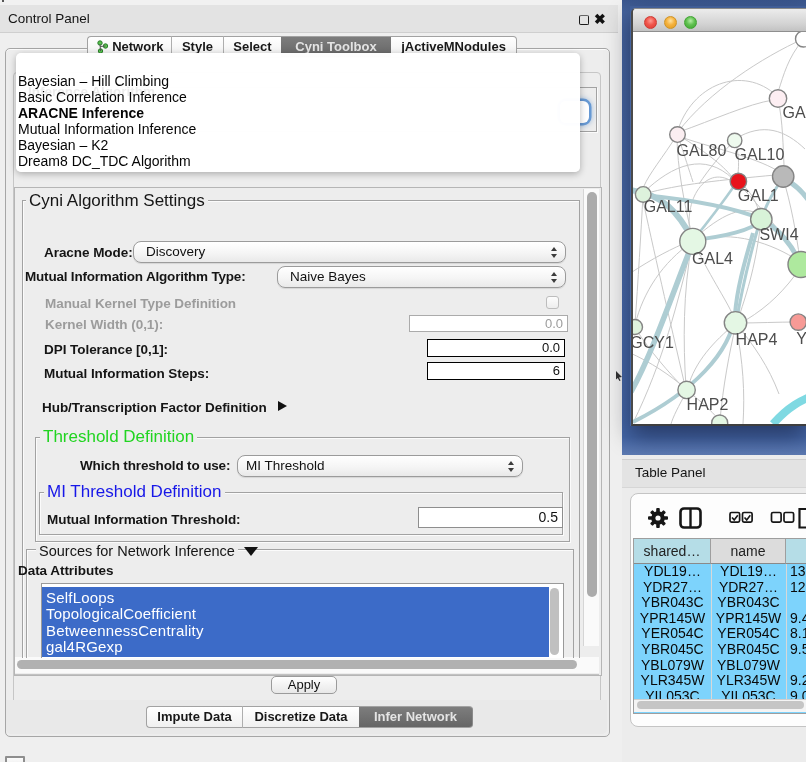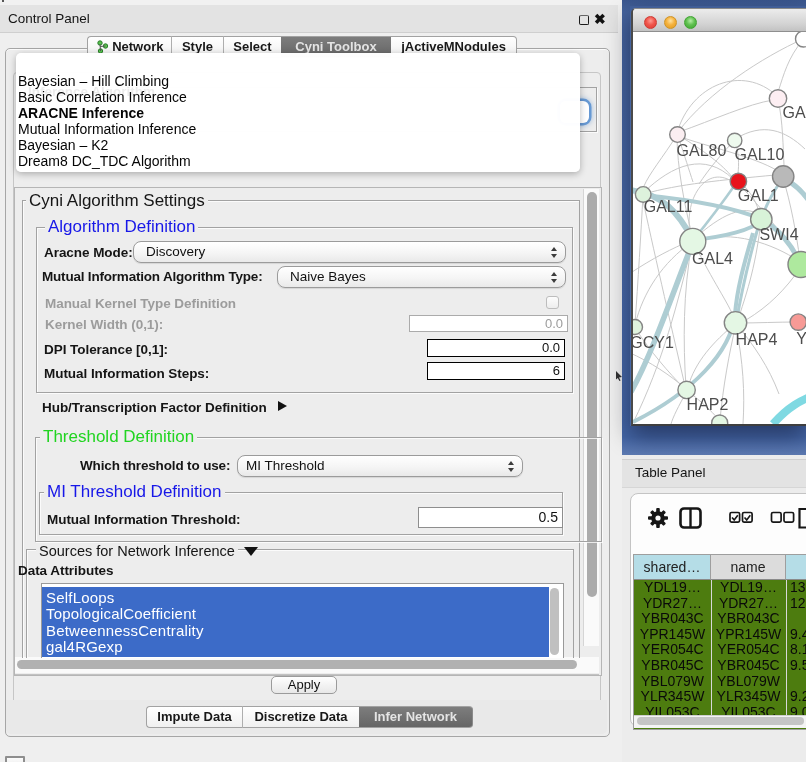--- a/index.html
+++ b/index.html
@@ -54,46 +54,43 @@
 
   <div class="abs" style="left:583px;top:189px;width:15px;height:457px;background:#fafafa;border-left:1px solid #d5d5d5;"></div>
   <div class="abs" style="left:587px;top:192px;width:10px;height:405px;background:#ababab;border-radius:5px;"></div>
 
   <div class="abs" style="left:15px;top:657px;width:584px;height:16px;background:#fafafa;"></div>
   <div class="abs" style="left:17px;top:659.5px;width:560px;height:9px;background:#b1b1b1;border-radius:4.5px;"></div>
 
   <div class="abs" style="left:22px;top:200px;width:556px;height:457px;border:1px solid #a2a2a2;border-bottom:none;box-shadow:inset 1px 1px 0 rgba(255,255,255,.75);"></div>
   <div class="abs gt f13" style="left:26px;top:192.5px;">Cyni Algorithm Settings</div>
 
-  <div class="grp" style="left:36px;top:227px;width:535px;height:164px;">
-    <div class="gt" style="left:8px;color:#1717e8;">Algorithm Definition</div>
-  </div>
   <div class="abs f13 b" style="left:44px;top:245px;">Aracne Mode:</div>
   <div class="combo" style="left:133px;top:241px;width:419px;">Discovery<span class="arr" style="top:0;">
         <span class="up"></span>
         <span class="dn"></span>
       </span></div>
-  <div class="abs f13 b" style="left:42px;top:269px;letter-spacing:-0.2px;text-align:center;">Mutual Information Algorithm Type:</div>
+  <div class="abs f13 b" style="left:25px;top:269px;letter-spacing:-0.2px;text-align:center;">Mutual Information Algorithm Type:</div>
   <div class="combo" style="left:277px;top:266px;width:275px;">Naive Bayes<span class="arr" style="top:0;">
         <span class="up"></span>
         <span class="dn"></span>
       </span></div>
   <div class="abs f13 b" style="left:45px;top:296px;color:#9c9c9c;">Manual Kernel Type Definition</div>
   <div class="abs" style="left:546px;top:296px;width:11px;height:11px;border:1px solid #bdbdbd;border-radius:3px;background:linear-gradient(#fdfdfd,#ededed);"></div>
   <div class="abs f13 b" style="left:45px;top:317px;color:#9c9c9c;">Kernel Width (0,1):</div>
   <div class="tf" style="left:409px;top:315px;width:153px;height:15px;border:1px solid #ababab;color:#9c9c9c;line-height:15px;">0.0</div>
   <div class="abs f13 b" style="left:44px;top:342px;">DPI Tolerance [0,1]:</div>
   <div class="tf" style="left:427px;top:339px;width:132px;height:16px;border:1.5px solid #000;line-height:16px;">0.0</div>
   <div class="abs f13 b" style="left:44px;top:366px;">Mutual Information Steps:</div>
   <div class="tf" style="left:427px;top:362px;width:132px;height:16px;border:1.5px solid #000;line-height:16px;">6</div>
 
   <div class="abs f13 b" style="left:42px;top:400px;">Hub/Transcription Factor Definition</div>
   <div class="abs" style="left:278px;top:401px;width:0;height:0;border-top:5.5px solid transparent;border-bottom:5.5px solid transparent;border-left:9px solid #111;"></div>
 
-  <div class="grp" style="left:35px;top:437px;width:533px;height:103px;padding-left:32px;">
+  <div class="grp" style="left:35px;top:437px;width:533px;height:103px;">
     <div class="gt" style="left:4px;color:#21d421;">Threshold Definition</div>
   </div>
   <div class="abs f13 b" style="left:80px;top:458px;letter-spacing:-0.15px;">Which threshold to use:</div>
   <div class="combo" style="left:237px;top:455px;width:276px;padding-left:8px;">MI Threshold<span class="arr" style="top:0;">
         <span class="up"></span>
         <span class="dn"></span>
       </span></div>
 
   <div class="grp" style="left:39px;top:492px;width:522px;height:41px;">
     <div class="gt" style="left:4px;color:#1717e8;">MI Threshold Definition</div>
@@ -280,21 +277,21 @@
       <rect x="137" y="6.5" width="9.6" height="9.6" rx="1.5"></rect>
     </g>
     <g stroke="#161616" stroke-width="1.6" fill="none">
       <path d="M85 11.5 l2.2 2.4 3.6 -4.6"></path>
       <path d="M97.5 11.5 l2.2 2.4 3.6 -4.6"></path>
     </g>
 
     <path d="M152.5 3 h10 l5 5 v13.5 h-15 z" fill="none" stroke="#161616" stroke-width="2.2"></path>
   </svg>
 
-  <div class="abs" style="left:633px;top:538px;width:173px;height:174px;background:#4d7c0f;border:1px solid #9e9e9e;border-right:none;overflow:hidden;margin-top:16px;">
+  <div class="abs" style="left:633px;top:538px;width:173px;height:174px;background:#7dd3fc;border:1px solid #9e9e9e;border-right:none;overflow:hidden;">
     <div style="position:absolute;left:0;top:0;width:76px;height:24px;background:#b5dde7;border-right:1px solid #9e9e9e;border-bottom:1px solid #8a8a8a;text-align:center;font-size:14px;line-height:24px;color:#222;">shared…</div>
     <div style="position:absolute;left:77px;top:0;width:74px;height:24px;background:#dcdcdc;border-right:1px solid #9e9e9e;border-bottom:1px solid #8a8a8a;text-align:center;font-size:14px;line-height:24px;color:#222;">name</div>
     <div style="position:absolute;left:152px;top:0;width:30px;height:24px;background:#b5dde7;border-bottom:1px solid #8a8a8a;"></div>
     <div style="position:absolute;left:76.5px;top:25px;width:1px;height:136px;background:#d8d8d8;"></div>
     <div style="position:absolute;left:151.5px;top:25px;width:1px;height:136px;background:#d8d8d8;"></div>
     <div style="position:absolute;left:0;top:25px;width:77px;text-align:center;font-size:14px;line-height:15.6px;color:#0a0a0a;">YDL19…<br>YDR27…<br>YBR043C<br>YPR145W<br>YER054C<br>YBR045C<br>YBL079W<br>YLR345W<br>YIL053C</div>
     <div style="position:absolute;left:77px;top:25px;width:75px;text-align:center;font-size:14px;line-height:15.6px;color:#0a0a0a;">YDL19…<br>YDR27…<br>YBR043C<br>YPR145W<br>YER054C<br>YBR045C<br>YBL079W<br>YLR345W<br>YIL053C</div>
     <div style="position:absolute;left:156px;top:25px;width:40px;text-align:left;font-size:14px;line-height:15.6px;color:#0a0a0a;">13.…<br>12.…<br>&nbsp;<br>9.4…<br>8.1…<br>9.5…<br>&nbsp;<br>9.2…<br>9.0…</div>
 
     <div style="position:absolute;left:0;top:160px;width:173px;height:12px;background:#f4f4f4;border-top:1px solid #cfcfcf;"></div>

